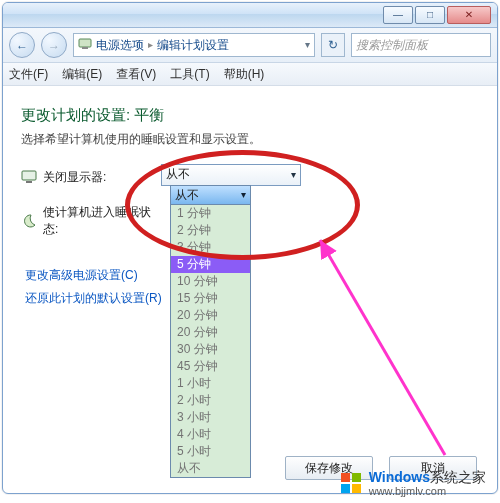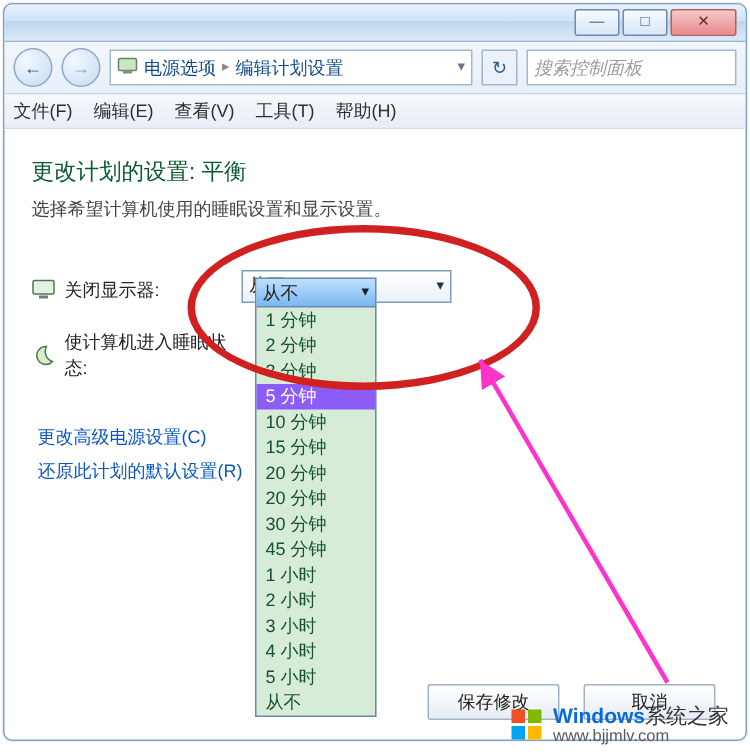--- a/index.html
+++ b/index.html
@@ -14,36 +14,36 @@
   .navbtn.fwd{color:#9ab}
   .addr{flex:1;height:22px;border:1px solid #9fb7cf;background:#fff;display:flex;align-items:center;padding:0 4px;gap:4px;font-size:12px}
   .addr .crumb{color:#154a8a}
   .addr .sep{color:#888;font-size:10px}
   .addr .drop{margin-left:auto;color:#678;font-size:10px}
   .search{width:130px;height:22px;border:1px solid #9fb7cf;background:#fff;display:flex;align-items:center;padding:0 4px;color:#9a9a9a;font-style:italic}
   .refresh{width:22px;height:22px;border:1px solid #9fb7cf;background:#eaf1f9;display:flex;align-items:center;justify-content:center;color:#2d5f91;font-size:12px}
   .menubar{height:22px;background:linear-gradient(#f6f9fd,#e8eef6);border-bottom:1px solid #d4dde8;display:flex;align-items:center;padding:0 6px;gap:14px;color:#2f2f2f}
   .content{padding:14px 18px 10px 18px;position:relative;height:calc(100% - 24px - 34px - 22px);box-sizing:border-box}
   .pagetitle{color:#0a5a2e;font-size:15px;margin:4px 0 6px}
-  .subtitle{color:#444;margin-bottom:32px}
+  .subtitle{color:#444;margin-bottom:16px}
   .row{display:flex;align-items:flex-end;margin-bottom:18px}
   .row .lbl{display:flex;align-items:center;gap:6px;width:140px}
   .row .icon{width:16px;height:16px;display:inline-flex;align-items:center;justify-content:center;color:#2d6f3f}
   .combo{width:130px;height:20px;border:1px solid #7b9bc0;background:linear-gradient(#fff,#eaf1f8);display:flex;align-items:center;justify-content:space-between;padding:0 4px;font-size:12px}
   .combo .arrow{font-size:10px;color:#234}
   .links{margin-top:30px}
   .links a{display:block;color:#0b57c2;text-decoration:none;margin:6px 4px}
   .btnrow{position:absolute;right:20px;bottom:16px;display:flex;gap:16px}
   .btn{min-width:70px;height:22px;border:1px solid #9fb2c6;border-radius:2px;background:linear-gradient(#fefefe,#e7edf3);display:flex;align-items:center;justify-content:center;font-size:12px;padding:0 8px}
 
   
   .dropdown{position:absolute;left:170px;top:185px;width:79px;border:1px solid #6b8aad;background:#d7ecd7;z-index:50}
   .dropdown .head{background:linear-gradient(#bfe0ff,#7ab7ef);border-bottom:1px solid #6b8aad;height:18px;display:flex;align-items:center;justify-content:space-between;padding:0 4px;font-size:12px}
   .dropdown .head .arrow{font-size:10px;color:#123}
-  .dropdown .opt{height:17px;padding:0 6px;display:flex;align-items:center;font-size:12px;color:#14532d}
+  .dropdown .opt{height:17px;padding:0 6px;display:flex;align-items:center;font-size:12px;color:#737373}
   .dropdown .opt.sel{background:#8b5cf6;color:#fff}
 
   
   .ellipse{position:absolute;left:125px;top:150px;width:225px;height:100px;border:5px solid #d02020;border-radius:50%;pointer-events:none;z-index:60}
   .arrowline{position:absolute;z-index:61;pointer-events:none}
 
   .watermark{position:absolute;right:14px;bottom:6px;display:flex;align-items:center;gap:6px;z-index:70}
   .watermark .logo{width:24px;height:24px}
   .watermark .txt{display:flex;flex-direction:column;line-height:1.1}
   .watermark .big{font-size:14px;color:#333}

